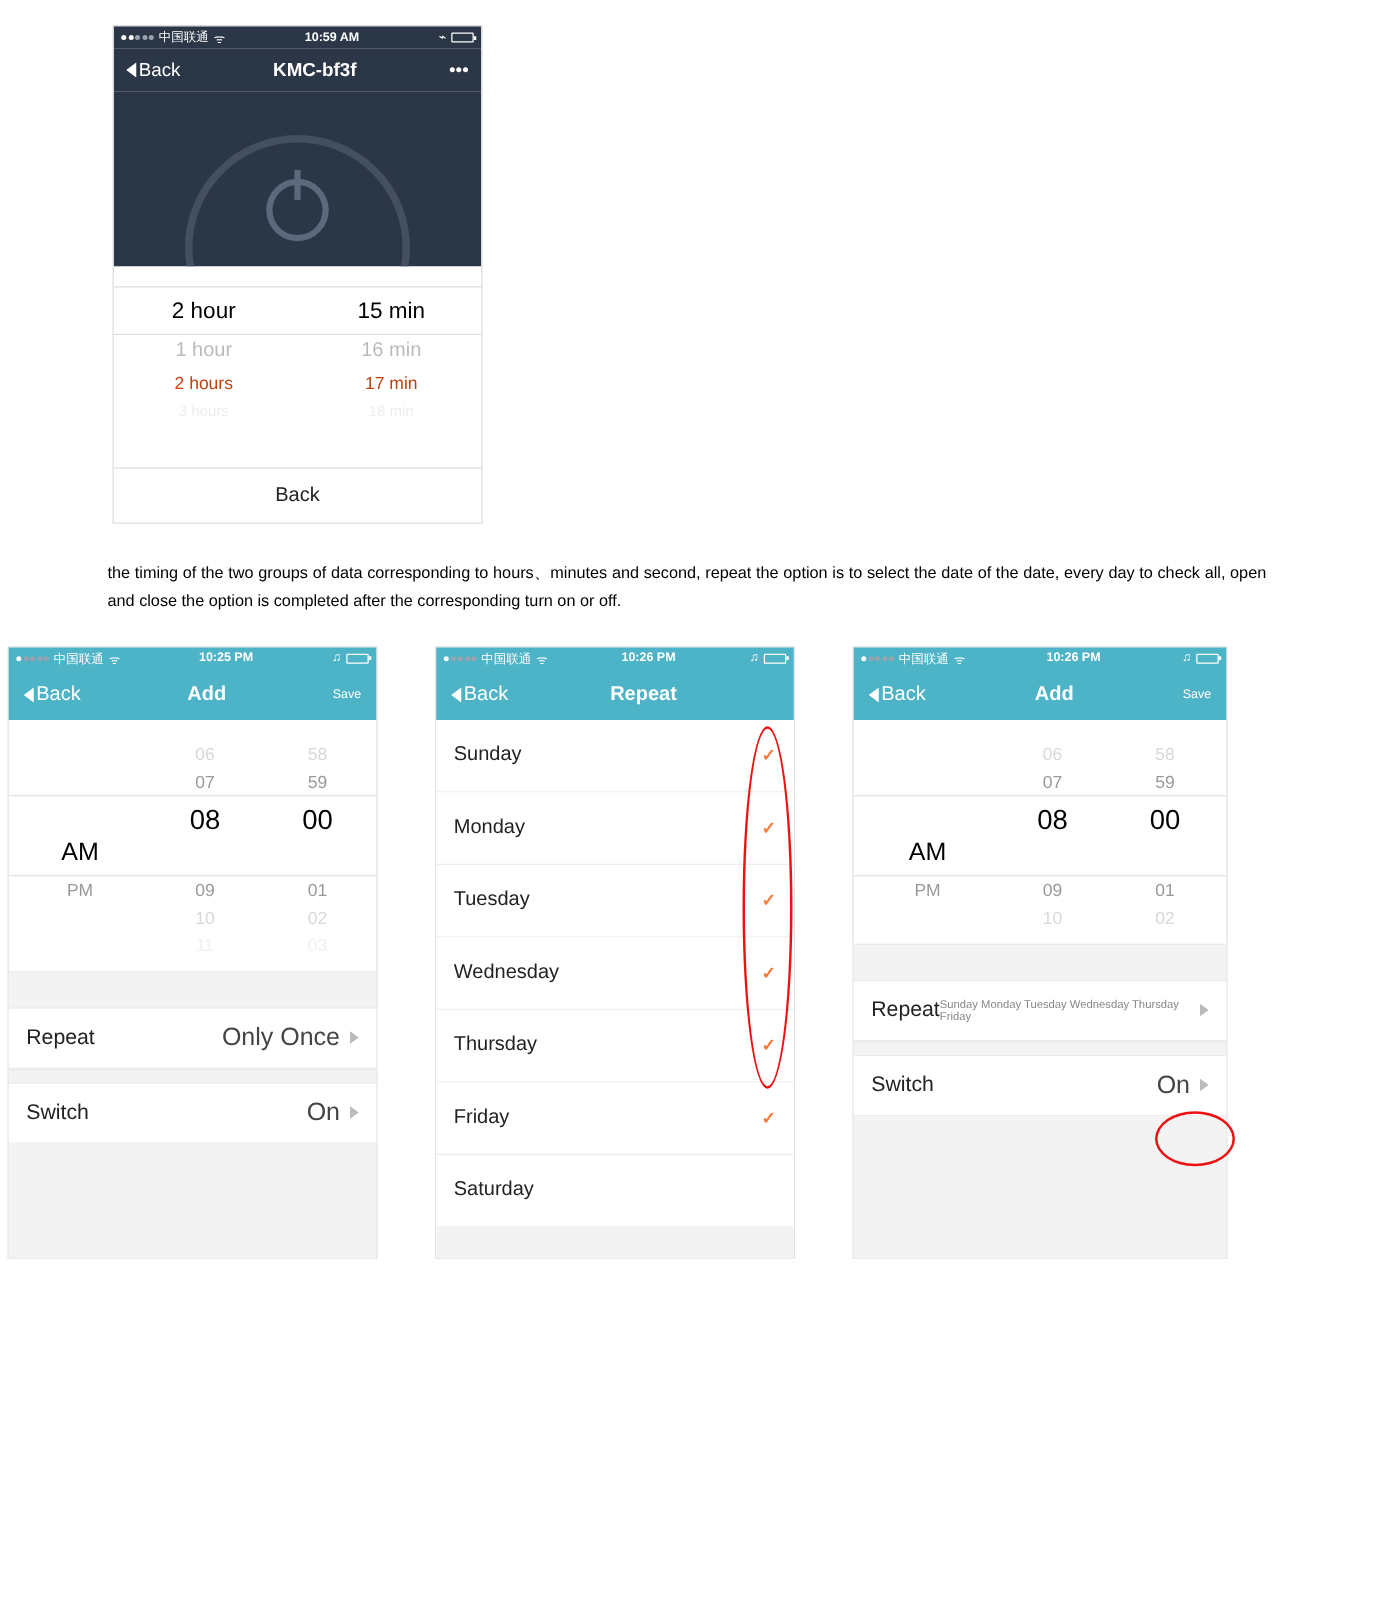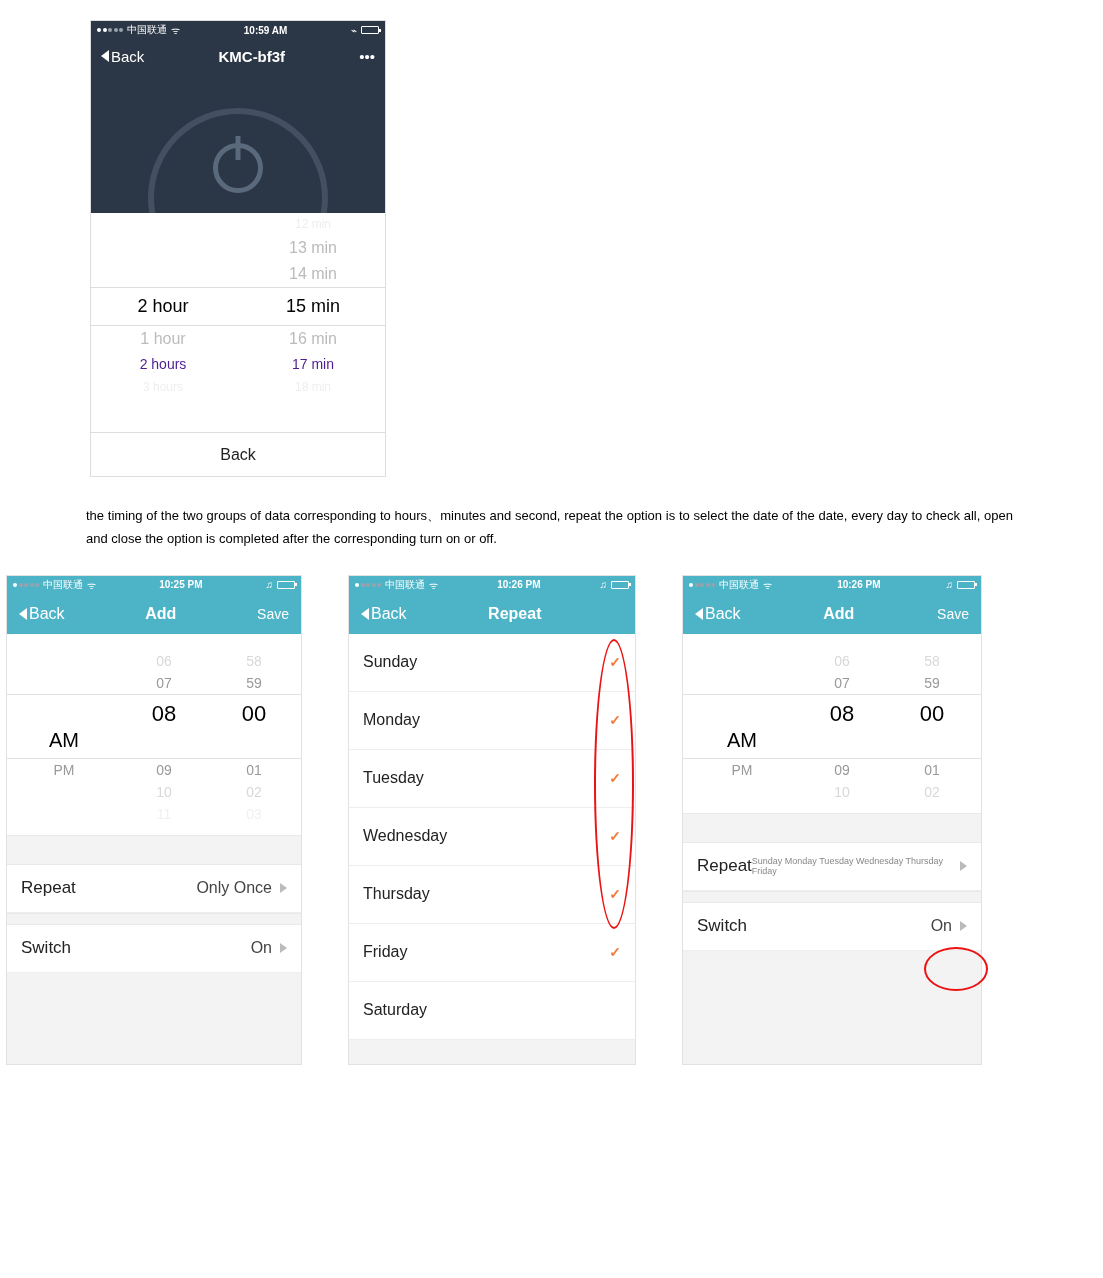--- a/index.html
+++ b/index.html
@@ -67,21 +67,21 @@
     content:''; position:absolute; top:-12px; left:50%; transform:translateX(-50%);
     width:5px; height:24px; background:#5b697d;
   }
   .sheet-title {
     text-align:center; color:#aaa; font-size:12px; padding:18px 0 14px;
   }
   .picker-area { padding: 0 0 24px; }
   .picker-cols { display:flex; justify-content:center; gap:40px; font-size:16px;}
   .picker-col { text-align:center; width:110px; }
   .picker-col .opt { color:#bbb; padding:4px 0; }
-  .picker-col .dim { color:#4c1d95; font-size:14px;}
+  .picker-col .dim { color:#c2410c; font-size:14px;}
   .picker-col .dim2 { color:#eee; font-size:12px;}
   .picker-sel-band {
     border-top:1px solid #ddd; border-bottom:1px solid #ddd;
     display:flex; justify-content:center; gap:40px;
   }
   .picker-sel-band .cell { width:110px; text-align:center; font-size:18px; padding:8px 0;}
   .sheet-actions {
     border-top:1px solid #ddd; display:flex; height:44px; margin-top:10px;
   }
   .sheet-actions .btn {
@@ -113,21 +113,21 @@
   }
   .statusbar-teal .sb-center { flex:1; text-align:center; font-weight:600; }
   .sb-icon { font-size:10px; }
   .navbar-teal {
     background:#4db3c6; color:#fff; height:40px;
     display:flex; align-items:center; justify-content:space-between;
     padding:0 12px; font-size:16px;
   }
   .navbar-teal .chev-left { border-right-color:#fff; }
   .navbar-teal .title { font-weight:600; }
-  .navbar-teal .save { font-size:14px; }
+  .navbar-teal .save { font-size:10px; }
 
   .time-picker { padding: 16px 0 10px; }
   .tp-row { display:flex; justify-content:center; gap:30px; }
   .tp-col { width:60px; text-align:center; }
   .tp-col.wide { width:80px; }
   .tp-row .c { padding:3px 0; font-size:14px; }
   .tp-faint4 { color:#f0f0f0; }
   .tp-faint3 { color:#d8d8d8; }
   .tp-faint1 { color:#999; }
   .tp-band {
@@ -136,21 +136,21 @@
   }
   .tp-band .cell { width:60px; text-align:center; font-size:22px; padding:6px 0;}
   .tp-band .cell.wide { width:80px; font-size:20px;margin-top:28px;}
 
   .spacer-gray { background:#f3f3f3; height:30px; border-top:1px solid #e9e9e9; border-bottom:1px solid #e9e9e9;}
   .list-row {
     display:flex; align-items:center; justify-content:space-between;
     padding:0 14px; height:48px; font-size:17px; color:#222;
     border-bottom:1px solid #eee; background:#fff;
   }
-  .list-row .right { display:flex; align-items:center; gap:8px; color:#444; font-size:16px;}
+  .list-row .right { display:flex; align-items:center; gap:8px; color:#444; font-size:20px;}
   .list-row .right.small { font-size:9px; color:#888;}
   .chev-right {
     width:0;height:0;border-top:5px solid transparent;border-bottom:5px solid transparent;
     border-left:7px solid #bbb;
   }
   .fill-gray { flex:1; background:#f3f3f3; }
 
   
   .day-row {
     display:flex; align-items:center; justify-content:space-between;
@@ -205,25 +205,20 @@
       <div class="power-ring">
         <div class="power-glyph"></div>
       </div>
     </div>
 
     <div class="picker-area">
       <div class="picker-cols">
         <div class="picker-col">
           <div class="opt dim2"></div>
           <div class="opt dim"></div>
-        </div>
-        <div class="picker-col">
-          <div class="opt dim2">12 min</div>
-          <div class="opt">13 min</div>
-          <div class="opt">14 min</div>
         </div>
       </div>
       <div class="picker-sel-band">
         <div class="cell">2 hour</div>
         <div class="cell">15 min</div>
       </div>
       <div class="picker-cols">
         <div class="picker-col">
           <div class="opt">1 hour</div>
           <div class="opt dim">2 hours</div>

